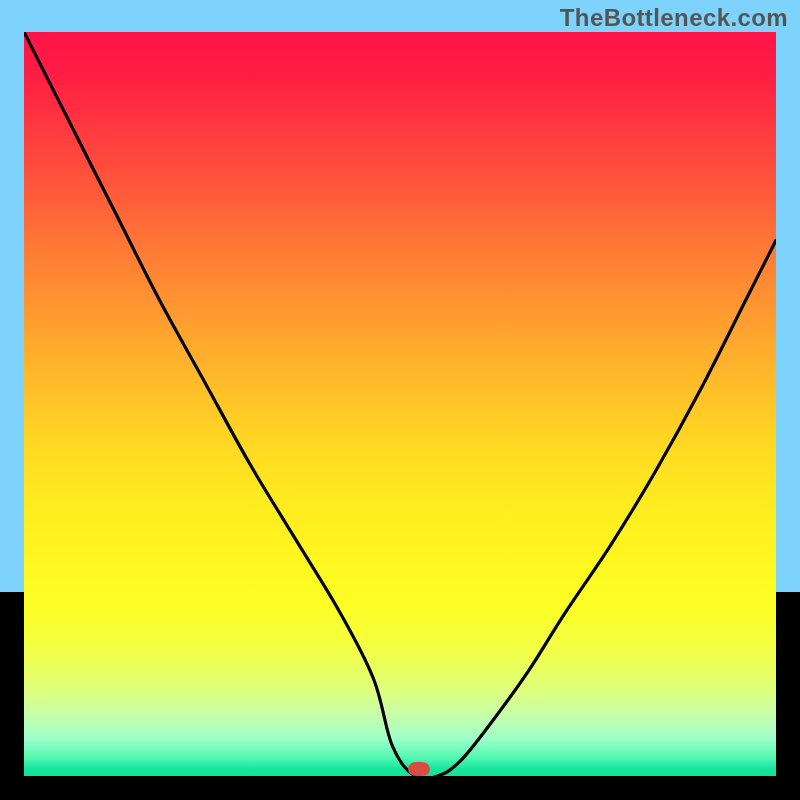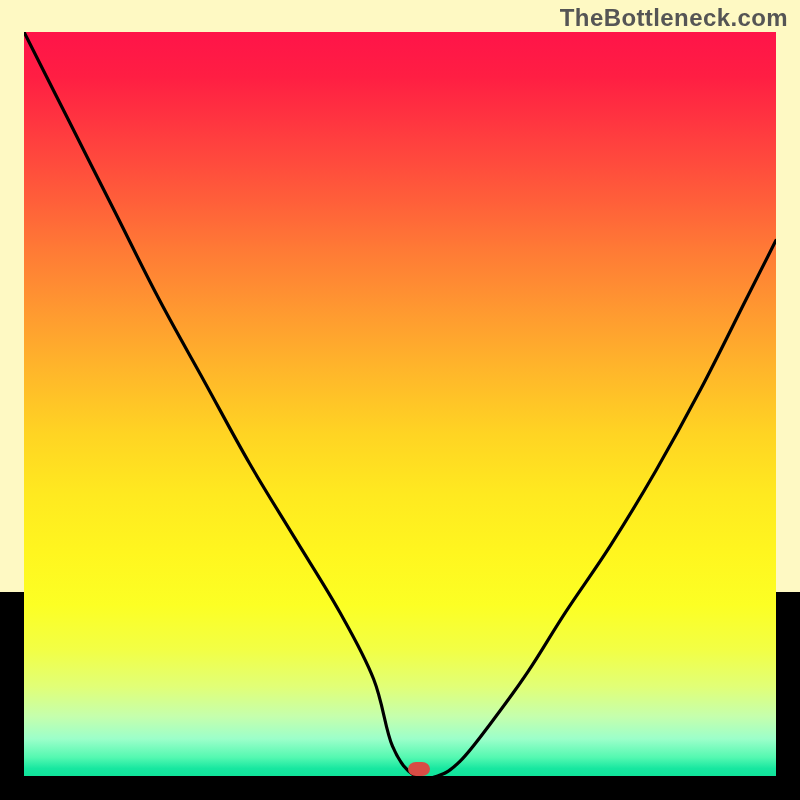--- a/index.html
+++ b/index.html
@@ -8,21 +8,21 @@
     width: 800px;
     height: 800px;
     background: #000;
     overflow: hidden;
     font-family: Arial, Helvetica, sans-serif;
   }
   .frame {
     position: relative;
     width: 800px;
     height: 592px;
-    background: #fef9c3;
+    background: #7dd3fc;
   }
   .watermark {
     position: absolute;
     top: 4px;
     right: 12px;
     color: #555;
     font-size: 24px;
     font-weight: 600;
     letter-spacing: 0.4px;
     font-family: Arial, sans-serif;

